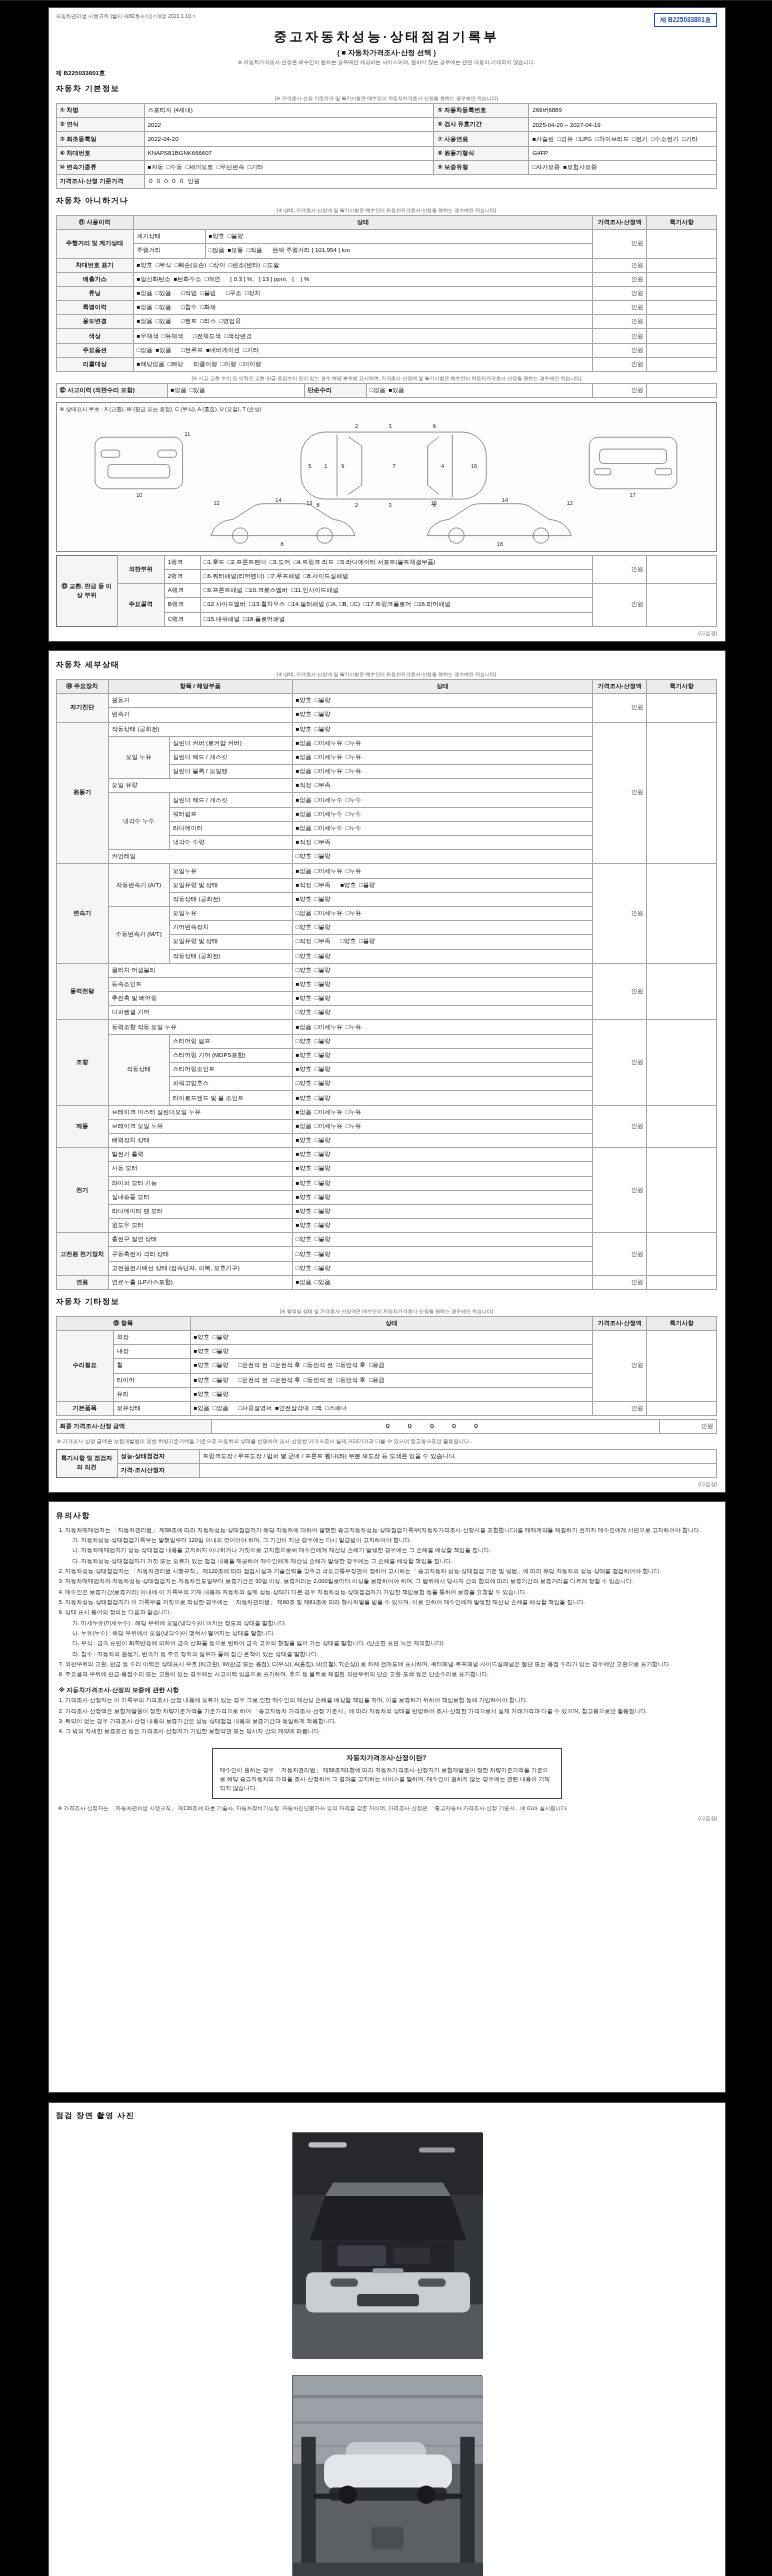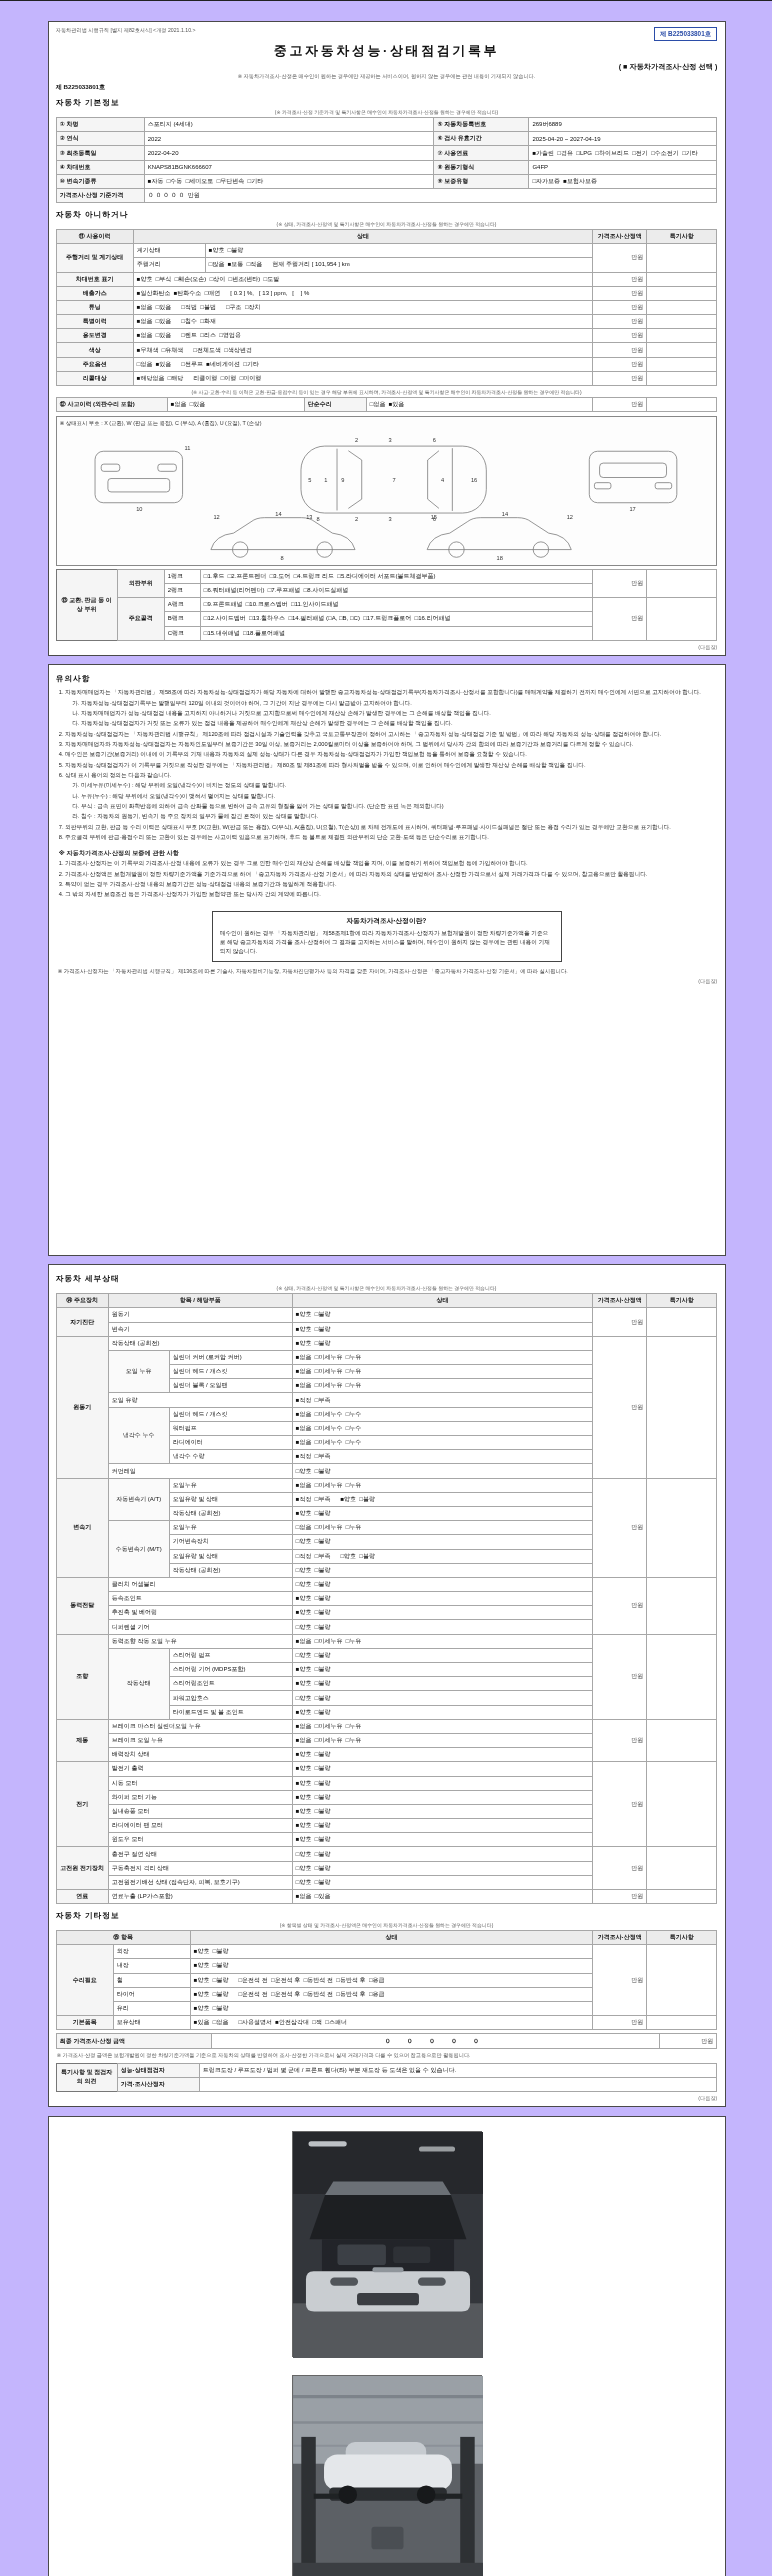--- a/index.html
+++ b/index.html
@@ -1,24 +1,24 @@
 <!DOCTYPE html>
 <html style="font-size:8.2px"><head>
 <meta charset="utf-8">
 <style>
   *{margin:0;padding:0;box-sizing:border-box}
   html,body{background:#fff}
   body{width:773px;font-family:"Liberation Sans","DejaVu Sans",sans-serif;color:#111}
-  .page{width:773px;height:2576px;overflow:hidden;background:#c4b5fd;padding-top:20px;border-top:1px solid #222}
+  .page{width:773px;height:2576px;overflow:hidden;background:#000000;padding-top:6px;border-top:1px solid #222}
   .panel{width:678px;margin:0 auto 8.2px;background:#fff;border:0.8px solid #4a4a4a;padding:5.2px 7.2px 4.1px}
   .head-row{display:flex;justify-content:space-between;align-items:flex-start;margin-bottom:1px}
   .form-ref{font-size:5.2px;color:#555}
   .doc-badge{border:1px solid #2b4da8;color:#2b4da8;font-weight:bold;font-size:6.4px;padding:1.5px 5.2px;background:#fff}
   .main-title{text-align:center;font-size:13px;font-weight:bold;letter-spacing:2.6px;margin-top:1px}
-  .sub-title{text-align:right;font-size:7.2px;font-weight:bold;margin-top:1.5px}
+  .sub-title{text-align:center;font-size:7.2px;font-weight:bold;margin-top:1.5px}
   .title-note{text-align:center;font-size:5.2px;color:#555;margin-top:1.5px}
   .doc-no-line{font-size:6.2px;font-weight:bold;margin:3.1px 0 2.1px}
   .sec-title{font-weight:bold;font-size:7.7px;letter-spacing:1px;padding:3.6px 0 1px}
   .sec-note{text-align:center;font-size:4.9px;color:#555;margin-bottom:2.1px}
   table.form{width:100%;border-collapse:collapse;table-layout:fixed;border:0.5px solid #777;margin-bottom:3.1px}
   .form th,.form td{border:0.5px solid #a7a7a7;font-size:6px;padding:2.1px 3.1px;vertical-align:middle;overflow:hidden}
   .form th{background:#ececec;font-weight:bold;text-align:center}
   td.lbl{background:#f5f5f5;text-align:left;font-weight:bold}
   .c-g1{background:#f5f5f5;text-align:center;font-weight:bold}
   .c-g2{background:#fafafa;text-align:center}
@@ -305,20 +305,335 @@
             <tr>
               <td class="c-item">C랭크</td>
               <td class="c-state">□15.대쉬패널  □18.플로어패널</td>
             </tr>
           </tbody>
       </table>
     </div>
     <div class="pagemark">(다음장)</div>
   </div>
 
+  <div class="panel">
+    <div class="sec-title">자동차 세부상태</div>
+    <div class="sec-note">(※ 상태, 가격조사·산정액 및 특기사항은 매수인이 자동차가격조사·산정을 원하는 경우에만 적습니다)</div>
+    <table class="form">
+      <colgroup>
+          <col style="width:52px">
+          <col style="width:61px">
+          <col style="width:123px">
+          <col>
+          <col style="width:54px">
+          <col style="width:70px">
+        </colgroup>
+      <thead>
+        <tr>
+          <th>⑭ 주요장치</th>
+          <th colspan="2">항목 / 해당부품</th>
+          <th>상태</th>
+          <th>가격조사·산정액</th>
+          <th>특기사항</th>
+        </tr>
+      </thead>
+      <tbody>
+          <tr>
+            <td class="c-g1" rowspan="2">자기진단</td>
+            <td class="c-item" colspan="2">원동기</td>
+            <td class="c-state">■양호  □불량</td>
+            <td class="c-price" rowspan="2">만원</td>
+            <td class="c-note" rowspan="2"></td>
+          </tr>
+          <tr>
+            <td class="c-item" colspan="2">변속기</td>
+            <td class="c-state">■양호  □불량</td>
+          </tr>
+          <tr>
+            <td class="c-g1" rowspan="10">원동기</td>
+            <td class="c-item" colspan="2">작동상태 (공회전)</td>
+            <td class="c-state">■양호  □불량</td>
+            <td class="c-price" rowspan="10">만원</td>
+            <td class="c-note" rowspan="10"></td>
+          </tr>
+          <tr>
+            <td class="c-g2" rowspan="3">오일 누유</td>
+            <td class="c-item">실린더 커버 (로커암 커버)</td>
+            <td class="c-state">■없음  □미세누유  □누유</td>
+          </tr>
+          <tr>
+            <td class="c-item">실린더 헤드 / 개스킷</td>
+            <td class="c-state">■없음  □미세누유  □누유</td>
+          </tr>
+          <tr>
+            <td class="c-item">실린더 블록 / 오일팬</td>
+            <td class="c-state">■없음  □미세누유  □누유</td>
+          </tr>
+          <tr>
+            <td class="c-item" colspan="2">오일 유량</td>
+            <td class="c-state">■적정  □부족</td>
+          </tr>
+          <tr>
+            <td class="c-g2" rowspan="4">냉각수 누수</td>
+            <td class="c-item">실린더 헤드 / 개스킷</td>
+            <td class="c-state">■없음  □미세누수  □누수</td>
+          </tr>
+          <tr>
+            <td class="c-item">워터펌프</td>
+            <td class="c-state">■없음  □미세누수  □누수</td>
+          </tr>
+          <tr>
+            <td class="c-item">라디에이터</td>
+            <td class="c-state">■없음  □미세누수  □누수</td>
+          </tr>
+          <tr>
+            <td class="c-item">냉각수 수량</td>
+            <td class="c-state">■적정  □부족</td>
+          </tr>
+          <tr>
+            <td class="c-item" colspan="2">커먼레일</td>
+            <td class="c-state">□양호  □불량</td>
+          </tr>
+          <tr>
+            <td class="c-g1" rowspan="7">변속기</td>
+            <td class="c-g2" rowspan="3">자동변속기 (A/T)</td>
+            <td class="c-item">오일누유</td>
+            <td class="c-state">■없음  □미세누유  □누유</td>
+            <td class="c-price" rowspan="7">만원</td>
+            <td class="c-note" rowspan="7"></td>
+          </tr>
+          <tr>
+            <td class="c-item">오일유량 및 상태</td>
+            <td class="c-state">■적정  □부족      ■양호  □불량</td>
+          </tr>
+          <tr>
+            <td class="c-item">작동상태 (공회전)</td>
+            <td class="c-state">■양호  □불량</td>
+          </tr>
+          <tr>
+            <td class="c-g2" rowspan="4">수동변속기 (M/T)</td>
+            <td class="c-item">오일누유</td>
+            <td class="c-state">□없음  □미세누유  □누유</td>
+          </tr>
+          <tr>
+            <td class="c-item">기어변속장치</td>
+            <td class="c-state">□양호  □불량</td>
+          </tr>
+          <tr>
+            <td class="c-item">오일유량 및 상태</td>
+            <td class="c-state">□적정  □부족      □양호  □불량</td>
+          </tr>
+          <tr>
+            <td class="c-item">작동상태 (공회전)</td>
+            <td class="c-state">□양호  □불량</td>
+          </tr>
+          <tr>
+            <td class="c-g1" rowspan="4">동력전달</td>
+            <td class="c-item" colspan="2">클러치 어셈블리</td>
+            <td class="c-state">□양호  □불량</td>
+            <td class="c-price" rowspan="4">만원</td>
+            <td class="c-note" rowspan="4"></td>
+          </tr>
+          <tr>
+            <td class="c-item" colspan="2">등속조인트</td>
+            <td class="c-state">■양호  □불량</td>
+          </tr>
+          <tr>
+            <td class="c-item" colspan="2">추진축 및 베어링</td>
+            <td class="c-state">■양호  □불량</td>
+          </tr>
+          <tr>
+            <td class="c-item" colspan="2">디퍼렌셜 기어</td>
+            <td class="c-state">□양호  □불량</td>
+          </tr>
+          <tr>
+            <td class="c-g1" rowspan="6">조향</td>
+            <td class="c-item" colspan="2">동력조향 작동 오일 누유</td>
+            <td class="c-state">■없음  □미세누유  □누유</td>
+            <td class="c-price" rowspan="6">만원</td>
+            <td class="c-note" rowspan="6"></td>
+          </tr>
+          <tr>
+            <td class="c-g2" rowspan="5">작동상태</td>
+            <td class="c-item">스티어링 펌프</td>
+            <td class="c-state">□양호  □불량</td>
+          </tr>
+          <tr>
+            <td class="c-item">스티어링 기어 (MDPS포함)</td>
+            <td class="c-state">■양호  □불량</td>
+          </tr>
+          <tr>
+            <td class="c-item">스티어링조인트</td>
+            <td class="c-state">■양호  □불량</td>
+          </tr>
+          <tr>
+            <td class="c-item">파워고압호스</td>
+            <td class="c-state">□양호  □불량</td>
+          </tr>
+          <tr>
+            <td class="c-item">타이로드엔드 및 볼 조인트</td>
+            <td class="c-state">■양호  □불량</td>
+          </tr>
+          <tr>
+            <td class="c-g1" rowspan="3">제동</td>
+            <td class="c-item" colspan="2">브레이크 마스터 실린더오일 누유</td>
+            <td class="c-state">■없음  □미세누유  □누유</td>
+            <td class="c-price" rowspan="3">만원</td>
+            <td class="c-note" rowspan="3"></td>
+          </tr>
+          <tr>
+            <td class="c-item" colspan="2">브레이크 오일 누유</td>
+            <td class="c-state">■없음  □미세누유  □누유</td>
+          </tr>
+          <tr>
+            <td class="c-item" colspan="2">배력장치 상태</td>
+            <td class="c-state">■양호  □불량</td>
+          </tr>
+          <tr>
+            <td class="c-g1" rowspan="6">전기</td>
+            <td class="c-item" colspan="2">발전기 출력</td>
+            <td class="c-state">■양호  □불량</td>
+            <td class="c-price" rowspan="6">만원</td>
+            <td class="c-note" rowspan="6"></td>
+          </tr>
+          <tr>
+            <td class="c-item" colspan="2">시동 모터</td>
+            <td class="c-state">■양호  □불량</td>
+          </tr>
+          <tr>
+            <td class="c-item" colspan="2">와이퍼 모터 기능</td>
+            <td class="c-state">■양호  □불량</td>
+          </tr>
+          <tr>
+            <td class="c-item" colspan="2">실내송풍 모터</td>
+            <td class="c-state">■양호  □불량</td>
+          </tr>
+          <tr>
+            <td class="c-item" colspan="2">라디에이터 팬 모터</td>
+            <td class="c-state">■양호  □불량</td>
+          </tr>
+          <tr>
+            <td class="c-item" colspan="2">윈도우 모터</td>
+            <td class="c-state">■양호  □불량</td>
+          </tr>
+          <tr>
+            <td class="c-g1" rowspan="3">고전원 전기장치</td>
+            <td class="c-item" colspan="2">충전구 절연 상태</td>
+            <td class="c-state">□양호  □불량</td>
+            <td class="c-price" rowspan="3">만원</td>
+            <td class="c-note" rowspan="3"></td>
+          </tr>
+          <tr>
+            <td class="c-item" colspan="2">구동축전지 격리 상태</td>
+            <td class="c-state">□양호  □불량</td>
+          </tr>
+          <tr>
+            <td class="c-item" colspan="2">고전원전기배선 상태 (접속단자, 피복, 보호기구)</td>
+            <td class="c-state">□양호  □불량</td>
+          </tr>
+          <tr>
+            <td class="c-g1">연료</td>
+            <td class="c-item" colspan="2">연료누출 (LP가스포함)</td>
+            <td class="c-state">■없음  □있음</td>
+            <td class="c-price">만원</td>
+            <td class="c-note"></td>
+          </tr>
+        </tbody>
+    </table>
+
+    <div class="sec-title">자동차 기타정보</div>
+    <div class="sec-note">(※ 항목별 상태 및 가격조사·산정액은 매수인이 자동차가격조사·산정을 원하는 경우에만 적습니다)</div>
+    <table class="form">
+      <colgroup>
+          <col style="width:57px">
+          <col style="width:77px">
+          <col>
+          <col style="width:54px">
+          <col style="width:70px">
+        </colgroup>
+      <thead>
+        <tr>
+          <th colspan="2">⑮ 항목</th>
+          <th>상태</th>
+          <th>가격조사·산정액</th>
+          <th>특기사항</th>
+        </tr>
+      </thead>
+      <tbody>
+          <tr>
+            <td class="c-g1" rowspan="5">수리필요</td>
+            <td class="c-item">외장</td>
+            <td class="c-state">■양호  □불량</td>
+            <td class="c-price" rowspan="5">만원</td>
+            <td class="c-note" rowspan="5"></td>
+          </tr>
+          <tr>
+            <td class="c-item">내장</td>
+            <td class="c-state">■양호  □불량</td>
+          </tr>
+          <tr>
+            <td class="c-item">휠</td>
+            <td class="c-state">■양호  □불량      □운전석 전  □운전석 후  □동반석 전  □동반석 후  □응급</td>
+          </tr>
+          <tr>
+            <td class="c-item">타이어</td>
+            <td class="c-state">■양호  □불량      □운전석 전  □운전석 후  □동반석 전  □동반석 후  □응급</td>
+          </tr>
+          <tr>
+            <td class="c-item">유리</td>
+            <td class="c-state">■양호  □불량</td>
+          </tr>
+          <tr>
+            <td class="c-g1">기본품목</td>
+            <td class="c-item">보유상태</td>
+            <td class="c-state">■있음  □없음      □사용설명서  ■안전삼각대  □잭  □스패너</td>
+            <td class="c-price">만원</td>
+            <td class="c-note"></td>
+          </tr>
+        </tbody>
+    </table>
+
+    <table class="form">
+      <colgroup>
+          <col style="width:155px">
+          <col>
+          <col style="width:57px">
+        </colgroup>
+      <tbody>
+          <tr>
+        <td class="lbl">최종 가격조사·산정 금액</td>
+        <td class="amount">０ ０ ０ ０ ０</td>
+        <td class="c-price">만원</td>
+      </tr>
+    </tbody>
+      </table>
+    <div class="final-note">※ 가격조사·산정 금액은 보험개발원이 정한 차량기준가액을 기준으로 자동차의 상태를 반영하여 조사·산정한 가격으로서 실제 거래가격과 다를 수 있으며 참고용으로만 활용됩니다.</div>
+
+    <div class="sidewrap">
+      <div class="sidelabel">특기사항 및 점검자의 의견</div>
+      <table class="form">
+        <colgroup>
+            <col style="width:82px">
+            <col>
+          </colgroup>
+        <tbody>
+            <tr>
+          <td class="lbl">성능·상태점검자</td>
+          <td class="c-state">트렁크도장 / 루프도장 / 범퍼 몇 군데 / 프론트 휀다(좌) 부분 재도장 등 도색은 있을 수 있습니다.</td>
+        </tr>
+        <tr>
+          <td class="lbl">가격·조사산정자</td>
+          <td class="c-state"></td>
+        </tr>
+      </tbody>
+        </table>
+    </div>
+    <div class="pagemark">(다음장)</div>
+  </div>
+
   <div class="panel notices">
     <div class="sec-title">유의사항</div>
     <div class="notice-list">
         <div class="n-item">1. 자동차매매업자는 「자동차관리법」 제58조에 따라 자동차성능·상태점검자가 해당 자동차에 대하여 발행한 중고자동차성능·상태점검기록부(자동차가격조사·산정서를 포함합니다)를 매매계약을 체결하기 전까지 매수인에게 서면으로 고지하여야 합니다.</div>
         <div class="n-item n-sub">가. 자동차성능·상태점검기록부는 발행일부터 120일 이내의 것이어야 하며, 그 기간이 지난 경우에는 다시 발급받아 고지하여야 합니다.</div>
         <div class="n-item n-sub">나. 자동차매매업자가 성능·상태점검 내용을 고지하지 아니하거나 거짓으로 고지함으로써 매수인에게 재산상 손해가 발생한 경우에는 그 손해를 배상할 책임을 집니다.</div>
         <div class="n-item n-sub">다. 자동차성능·상태점검자가 거짓 또는 오류가 있는 점검 내용을 제공하여 매수인에게 재산상 손해가 발생한 경우에는 그 손해를 배상할 책임을 집니다.</div>
         <div class="n-item">2. 자동차성능·상태점검자는 「자동차관리법 시행규칙」 제120조에 따라 점검시설과 기술인력을 갖추고 국토교통부장관이 정하여 고시하는 「중고자동차 성능·상태점검 기준 및 방법」에 따라 해당 자동차의 성능·상태를 점검하여야 합니다.</div>
         <div class="n-item">3. 자동차매매업자와 자동차성능·상태점검자는 자동차인도일부터 보증기간은 30일 이상, 보증거리는 2,000킬로미터 이상을 보증하여야 하며, 그 범위에서 당사자 간의 합의에 따라 보증기간과 보증거리를 다르게 정할 수 있습니다.</div>
         <div class="n-item">4. 매수인은 보증기간(보증거리) 이내에 이 기록부의 기재 내용과 자동차의 실제 성능·상태가 다른 경우 자동차성능·상태점검자가 가입한 책임보험 등을 통하여 보증을 요청할 수 있습니다.</div>
@@ -337,336 +652,22 @@
         <div class="n-item">4. 그 밖의 자세한 보증조건 등은 가격조사·산정자가 가입한 보험약관 또는 당사자 간의 계약에 따릅니다.</div>
       </div>
     <div class="price-box">
       <div class="pb-title">자동차가격조사·산정이란?</div>
       <div class="pb-text">매수인이 원하는 경우 「자동차관리법」 제58조제1항에 따라 자동차가격조사·산정자가 보험개발원이 정한 차량기준가액을 기준으로 해당 중고자동차의 가격을 조사·산정하여 그 결과를 고지하는 서비스를 말하며, 매수인이 원하지 않는 경우에는 관련 내용이 기재되지 않습니다.</div>
     </div>
     <div class="n-footer">※ 가격조사·산정자는 「자동차관리법 시행규칙」 제136조에 따른 기술사, 자동차정비기능장, 자동차진단평가사 등의 자격을 갖춘 자이며, 가격조사·산정은 「중고자동차 가격조사·산정 기준서」에 따라 실시됩니다.</div>
     <div class="pagemark">(다음장)</div>
   </div>
 
-  <div class="panel">
-    <div class="sec-title">자동차 세부상태</div>
-    <div class="sec-note">(※ 상태, 가격조사·산정액 및 특기사항은 매수인이 자동차가격조사·산정을 원하는 경우에만 적습니다)</div>
-    <table class="form">
-      <colgroup>
-          <col style="width:52px">
-          <col style="width:61px">
-          <col style="width:123px">
-          <col>
-          <col style="width:54px">
-          <col style="width:70px">
-        </colgroup>
-      <thead>
-        <tr>
-          <th>⑭ 주요장치</th>
-          <th colspan="2">항목 / 해당부품</th>
-          <th>상태</th>
-          <th>가격조사·산정액</th>
-          <th>특기사항</th>
-        </tr>
-      </thead>
-      <tbody>
-          <tr>
-            <td class="c-g1" rowspan="2">자기진단</td>
-            <td class="c-item" colspan="2">원동기</td>
-            <td class="c-state">■양호  □불량</td>
-            <td class="c-price" rowspan="2">만원</td>
-            <td class="c-note" rowspan="2"></td>
-          </tr>
-          <tr>
-            <td class="c-item" colspan="2">변속기</td>
-            <td class="c-state">■양호  □불량</td>
-          </tr>
-          <tr>
-            <td class="c-g1" rowspan="10">원동기</td>
-            <td class="c-item" colspan="2">작동상태 (공회전)</td>
-            <td class="c-state">■양호  □불량</td>
-            <td class="c-price" rowspan="10">만원</td>
-            <td class="c-note" rowspan="10"></td>
-          </tr>
-          <tr>
-            <td class="c-g2" rowspan="3">오일 누유</td>
-            <td class="c-item">실린더 커버 (로커암 커버)</td>
-            <td class="c-state">■없음  □미세누유  □누유</td>
-          </tr>
-          <tr>
-            <td class="c-item">실린더 헤드 / 개스킷</td>
-            <td class="c-state">■없음  □미세누유  □누유</td>
-          </tr>
-          <tr>
-            <td class="c-item">실린더 블록 / 오일팬</td>
-            <td class="c-state">■없음  □미세누유  □누유</td>
-          </tr>
-          <tr>
-            <td class="c-item" colspan="2">오일 유량</td>
-            <td class="c-state">■적정  □부족</td>
-          </tr>
-          <tr>
-            <td class="c-g2" rowspan="4">냉각수 누수</td>
-            <td class="c-item">실린더 헤드 / 개스킷</td>
-            <td class="c-state">■없음  □미세누수  □누수</td>
-          </tr>
-          <tr>
-            <td class="c-item">워터펌프</td>
-            <td class="c-state">■없음  □미세누수  □누수</td>
-          </tr>
-          <tr>
-            <td class="c-item">라디에이터</td>
-            <td class="c-state">■없음  □미세누수  □누수</td>
-          </tr>
-          <tr>
-            <td class="c-item">냉각수 수량</td>
-            <td class="c-state">■적정  □부족</td>
-          </tr>
-          <tr>
-            <td class="c-item" colspan="2">커먼레일</td>
-            <td class="c-state">□양호  □불량</td>
-          </tr>
-          <tr>
-            <td class="c-g1" rowspan="7">변속기</td>
-            <td class="c-g2" rowspan="3">자동변속기 (A/T)</td>
-            <td class="c-item">오일누유</td>
-            <td class="c-state">■없음  □미세누유  □누유</td>
-            <td class="c-price" rowspan="7">만원</td>
-            <td class="c-note" rowspan="7"></td>
-          </tr>
-          <tr>
-            <td class="c-item">오일유량 및 상태</td>
-            <td class="c-state">■적정  □부족      ■양호  □불량</td>
-          </tr>
-          <tr>
-            <td class="c-item">작동상태 (공회전)</td>
-            <td class="c-state">■양호  □불량</td>
-          </tr>
-          <tr>
-            <td class="c-g2" rowspan="4">수동변속기 (M/T)</td>
-            <td class="c-item">오일누유</td>
-            <td class="c-state">□없음  □미세누유  □누유</td>
-          </tr>
-          <tr>
-            <td class="c-item">기어변속장치</td>
-            <td class="c-state">□양호  □불량</td>
-          </tr>
-          <tr>
-            <td class="c-item">오일유량 및 상태</td>
-            <td class="c-state">□적정  □부족      □양호  □불량</td>
-          </tr>
-          <tr>
-            <td class="c-item">작동상태 (공회전)</td>
-            <td class="c-state">□양호  □불량</td>
-          </tr>
-          <tr>
-            <td class="c-g1" rowspan="4">동력전달</td>
-            <td class="c-item" colspan="2">클러치 어셈블리</td>
-            <td class="c-state">□양호  □불량</td>
-            <td class="c-price" rowspan="4">만원</td>
-            <td class="c-note" rowspan="4"></td>
-          </tr>
-          <tr>
-            <td class="c-item" colspan="2">등속조인트</td>
-            <td class="c-state">■양호  □불량</td>
-          </tr>
-          <tr>
-            <td class="c-item" colspan="2">추진축 및 베어링</td>
-            <td class="c-state">■양호  □불량</td>
-          </tr>
-          <tr>
-            <td class="c-item" colspan="2">디퍼렌셜 기어</td>
-            <td class="c-state">□양호  □불량</td>
-          </tr>
-          <tr>
-            <td class="c-g1" rowspan="6">조향</td>
-            <td class="c-item" colspan="2">동력조향 작동 오일 누유</td>
-            <td class="c-state">■없음  □미세누유  □누유</td>
-            <td class="c-price" rowspan="6">만원</td>
-            <td class="c-note" rowspan="6"></td>
-          </tr>
-          <tr>
-            <td class="c-g2" rowspan="5">작동상태</td>
-            <td class="c-item">스티어링 펌프</td>
-            <td class="c-state">□양호  □불량</td>
-          </tr>
-          <tr>
-            <td class="c-item">스티어링 기어 (MDPS포함)</td>
-            <td class="c-state">■양호  □불량</td>
-          </tr>
-          <tr>
-            <td class="c-item">스티어링조인트</td>
-            <td class="c-state">■양호  □불량</td>
-          </tr>
-          <tr>
-            <td class="c-item">파워고압호스</td>
-            <td class="c-state">□양호  □불량</td>
-          </tr>
-          <tr>
-            <td class="c-item">타이로드엔드 및 볼 조인트</td>
-            <td class="c-state">■양호  □불량</td>
-          </tr>
-          <tr>
-            <td class="c-g1" rowspan="3">제동</td>
-            <td class="c-item" colspan="2">브레이크 마스터 실린더오일 누유</td>
-            <td class="c-state">■없음  □미세누유  □누유</td>
-            <td class="c-price" rowspan="3">만원</td>
-            <td class="c-note" rowspan="3"></td>
-          </tr>
-          <tr>
-            <td class="c-item" colspan="2">브레이크 오일 누유</td>
-            <td class="c-state">■없음  □미세누유  □누유</td>
-          </tr>
-          <tr>
-            <td class="c-item" colspan="2">배력장치 상태</td>
-            <td class="c-state">■양호  □불량</td>
-          </tr>
-          <tr>
-            <td class="c-g1" rowspan="6">전기</td>
-            <td class="c-item" colspan="2">발전기 출력</td>
-            <td class="c-state">■양호  □불량</td>
-            <td class="c-price" rowspan="6">만원</td>
-            <td class="c-note" rowspan="6"></td>
-          </tr>
-          <tr>
-            <td class="c-item" colspan="2">시동 모터</td>
-            <td class="c-state">■양호  □불량</td>
-          </tr>
-          <tr>
-            <td class="c-item" colspan="2">와이퍼 모터 기능</td>
-            <td class="c-state">■양호  □불량</td>
-          </tr>
-          <tr>
-            <td class="c-item" colspan="2">실내송풍 모터</td>
-            <td class="c-state">■양호  □불량</td>
-          </tr>
-          <tr>
-            <td class="c-item" colspan="2">라디에이터 팬 모터</td>
-            <td class="c-state">■양호  □불량</td>
-          </tr>
-          <tr>
-            <td class="c-item" colspan="2">윈도우 모터</td>
-            <td class="c-state">■양호  □불량</td>
-          </tr>
-          <tr>
-            <td class="c-g1" rowspan="3">고전원 전기장치</td>
-            <td class="c-item" colspan="2">충전구 절연 상태</td>
-            <td class="c-state">□양호  □불량</td>
-            <td class="c-price" rowspan="3">만원</td>
-            <td class="c-note" rowspan="3"></td>
-          </tr>
-          <tr>
-            <td class="c-item" colspan="2">구동축전지 격리 상태</td>
-            <td class="c-state">□양호  □불량</td>
-          </tr>
-          <tr>
-            <td class="c-item" colspan="2">고전원전기배선 상태 (접속단자, 피복, 보호기구)</td>
-            <td class="c-state">□양호  □불량</td>
-          </tr>
-          <tr>
-            <td class="c-g1">연료</td>
-            <td class="c-item" colspan="2">연료누출 (LP가스포함)</td>
-            <td class="c-state">■없음  □있음</td>
-            <td class="c-price">만원</td>
-            <td class="c-note"></td>
-          </tr>
-        </tbody>
-    </table>
-
-    <div class="sec-title">자동차 기타정보</div>
-    <div class="sec-note">(※ 항목별 상태 및 가격조사·산정액은 매수인이 자동차가격조사·산정을 원하는 경우에만 적습니다)</div>
-    <table class="form">
-      <colgroup>
-          <col style="width:57px">
-          <col style="width:77px">
-          <col>
-          <col style="width:54px">
-          <col style="width:70px">
-        </colgroup>
-      <thead>
-        <tr>
-          <th colspan="2">⑮ 항목</th>
-          <th>상태</th>
-          <th>가격조사·산정액</th>
-          <th>특기사항</th>
-        </tr>
-      </thead>
-      <tbody>
-          <tr>
-            <td class="c-g1" rowspan="5">수리필요</td>
-            <td class="c-item">외장</td>
-            <td class="c-state">■양호  □불량</td>
-            <td class="c-price" rowspan="5">만원</td>
-            <td class="c-note" rowspan="5"></td>
-          </tr>
-          <tr>
-            <td class="c-item">내장</td>
-            <td class="c-state">■양호  □불량</td>
-          </tr>
-          <tr>
-            <td class="c-item">휠</td>
-            <td class="c-state">■양호  □불량      □운전석 전  □운전석 후  □동반석 전  □동반석 후  □응급</td>
-          </tr>
-          <tr>
-            <td class="c-item">타이어</td>
-            <td class="c-state">■양호  □불량      □운전석 전  □운전석 후  □동반석 전  □동반석 후  □응급</td>
-          </tr>
-          <tr>
-            <td class="c-item">유리</td>
-            <td class="c-state">■양호  □불량</td>
-          </tr>
-          <tr>
-            <td class="c-g1">기본품목</td>
-            <td class="c-item">보유상태</td>
-            <td class="c-state">■있음  □없음      □사용설명서  ■안전삼각대  □잭  □스패너</td>
-            <td class="c-price">만원</td>
-            <td class="c-note"></td>
-          </tr>
-        </tbody>
-    </table>
-
-    <table class="form">
-      <colgroup>
-          <col style="width:155px">
-          <col>
-          <col style="width:57px">
-        </colgroup>
-      <tbody>
-          <tr>
-        <td class="lbl">최종 가격조사·산정 금액</td>
-        <td class="amount">０ ０ ０ ０ ０</td>
-        <td class="c-price">만원</td>
-      </tr>
-    </tbody>
-      </table>
-    <div class="final-note">※ 가격조사·산정 금액은 보험개발원이 정한 차량기준가액을 기준으로 자동차의 상태를 반영하여 조사·산정한 가격으로서 실제 거래가격과 다를 수 있으며 참고용으로만 활용됩니다.</div>
-
-    <div class="sidewrap">
-      <div class="sidelabel">특기사항 및 점검자의 의견</div>
-      <table class="form">
-        <colgroup>
-            <col style="width:82px">
-            <col>
-          </colgroup>
-        <tbody>
-            <tr>
-          <td class="lbl">성능·상태점검자</td>
-          <td class="c-state">트렁크도장 / 루프도장 / 범퍼 몇 군데 / 프론트 휀다(좌) 부분 재도장 등 도색은 있을 수 있습니다.</td>
-        </tr>
-        <tr>
-          <td class="lbl">가격·조사산정자</td>
-          <td class="c-state"></td>
-        </tr>
-      </tbody>
-        </table>
-    </div>
-    <div class="pagemark">(다음장)</div>
-  </div>
-
   <div class="panel photos">
+    <div class="sec-title">점검 장면 촬영 사진</div>
     <div class="photo-stack">
       <div class="photo">
         <svg viewBox="0 0 368 438" width="190" height="226">
           <rect width="368" height="438" fill="#33363b"></rect>
           <rect width="368" height="120" fill="#26282c"></rect>
           <rect x="30" y="18" width="74" height="10" rx="5" fill="#d8dce0" opacity="0.85"></rect>
           <rect x="244" y="28" width="70" height="10" rx="5" fill="#caced2" opacity="0.7"></rect>
           <rect y="332" width="368" height="106" fill="#55585c"></rect>
           <polygon points="62,122 306,122 336,208 32,208" fill="#1d1f22"></polygon>
           <polygon points="62,122 306,122 290,96 78,96" fill="#6b7076"></polygon>

